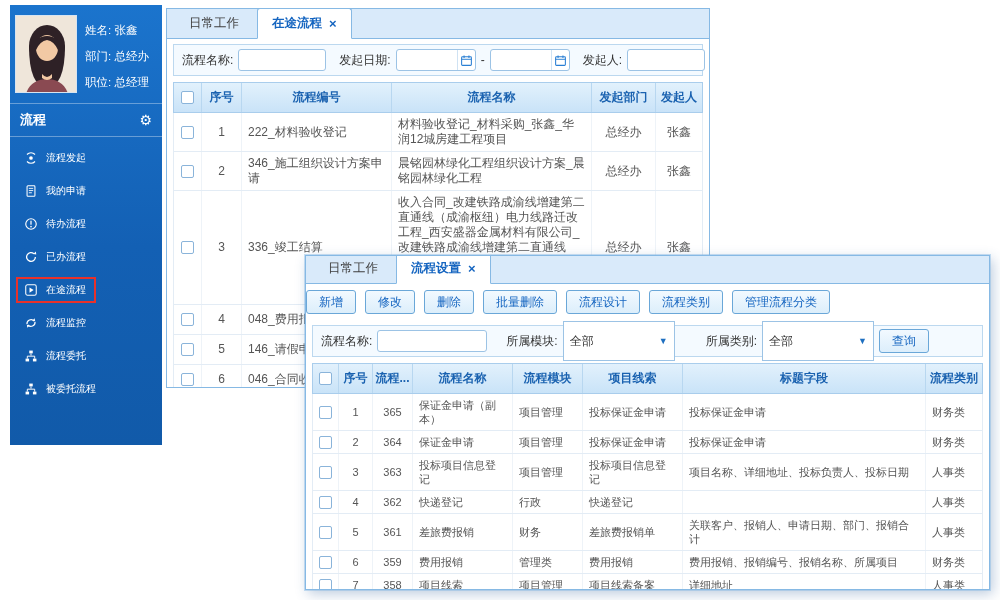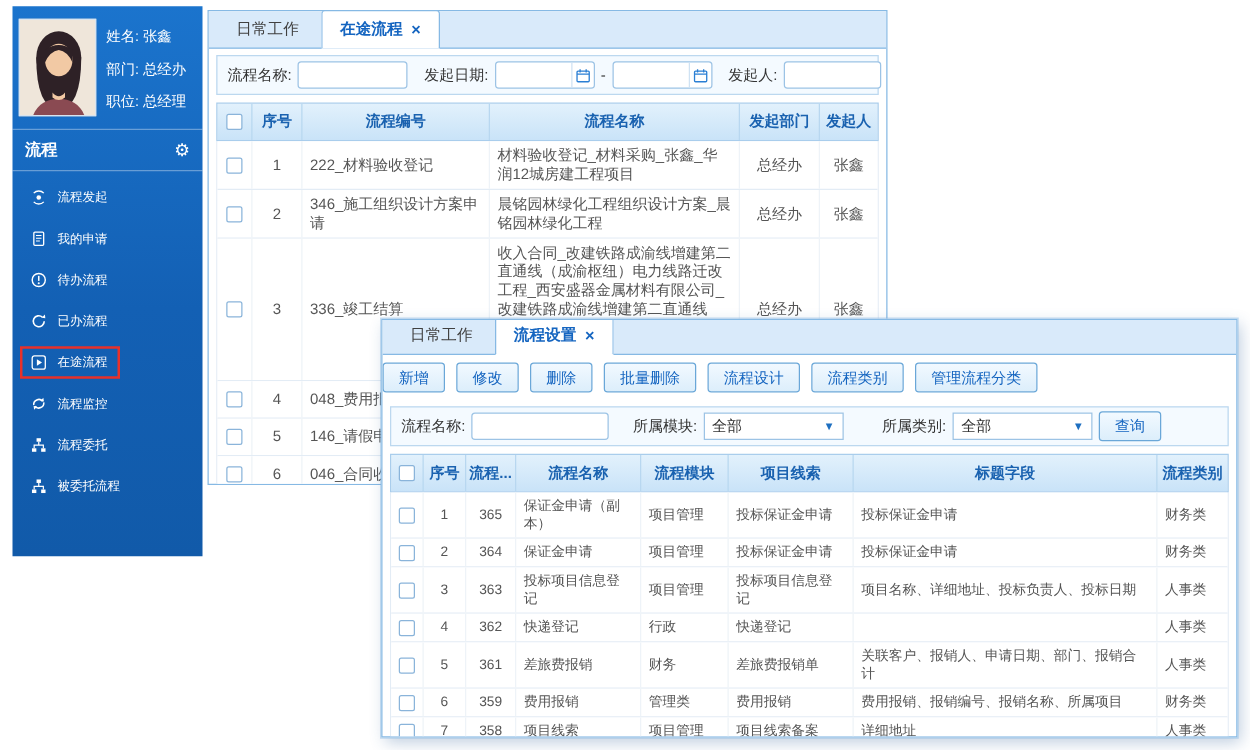--- a/index.html
+++ b/index.html
@@ -39,21 +39,21 @@
   .filterbox{margin:5px 6px;border:1px solid #bcd8ef;background:#f4faff;display:flex;
     align-items:center;padding:4px 8px;gap:5px;font-size:12px;color:#333;height:32px}
   .flabel{white-space:nowrap}
   .inp{height:22px;border:1px solid #9cc3e5;border-radius:3px;background:#fff;padding:0 4px;
     font-size:12px;font-family:inherit;outline:none}
   .w88{width:88px}.w78{width:78px}.w110{width:110px}
   .dateinp{position:relative;display:inline-flex;align-items:center;height:22px;width:92px;
     border:1px solid #9cc3e5;border-radius:3px;background:#fff;cursor:pointer}
   .dateinp .dtxt{flex:1;border:none;outline:none;width:60px;height:18px;font-size:12px;padding:0 3px;background:transparent}
   .calico{width:18px;height:20px;display:flex;align-items:center;justify-content:center;border-left:1px solid #cfe2f3}
-  .sel{display:inline-flex;align-items:center;justify-content:space-between;height:22px;width:112px;
+  .sel{display:inline-flex;align-items:center;justify-content:space-between;height:40px;width:112px;
     border:1px solid #9cc3e5;border-radius:0;background:#fff;padding:0 6px;font-size:12px;cursor:pointer}
   .sel .arr{color:#1e6fc0;font-size:9px}
   .btn{height:24px;padding:0 12px;background:linear-gradient(#f2f9ff,#dceefb);border:1px solid #6aa7d8;
     color:#1565c0;border-radius:3px;font-size:12px;cursor:pointer;font-family:inherit;white-space:nowrap}
   .toolbar{display:flex;gap:9px;padding:6px 0;align-items:center}
 
   
   .tablewrap{margin:6px 6px 0 6px}
   .thead{display:flex;background:linear-gradient(#e2f1fc,#c9e3f8);border:1px solid #a9cdec;
     color:#1a62b0;font-size:12px;font-weight:bold}

